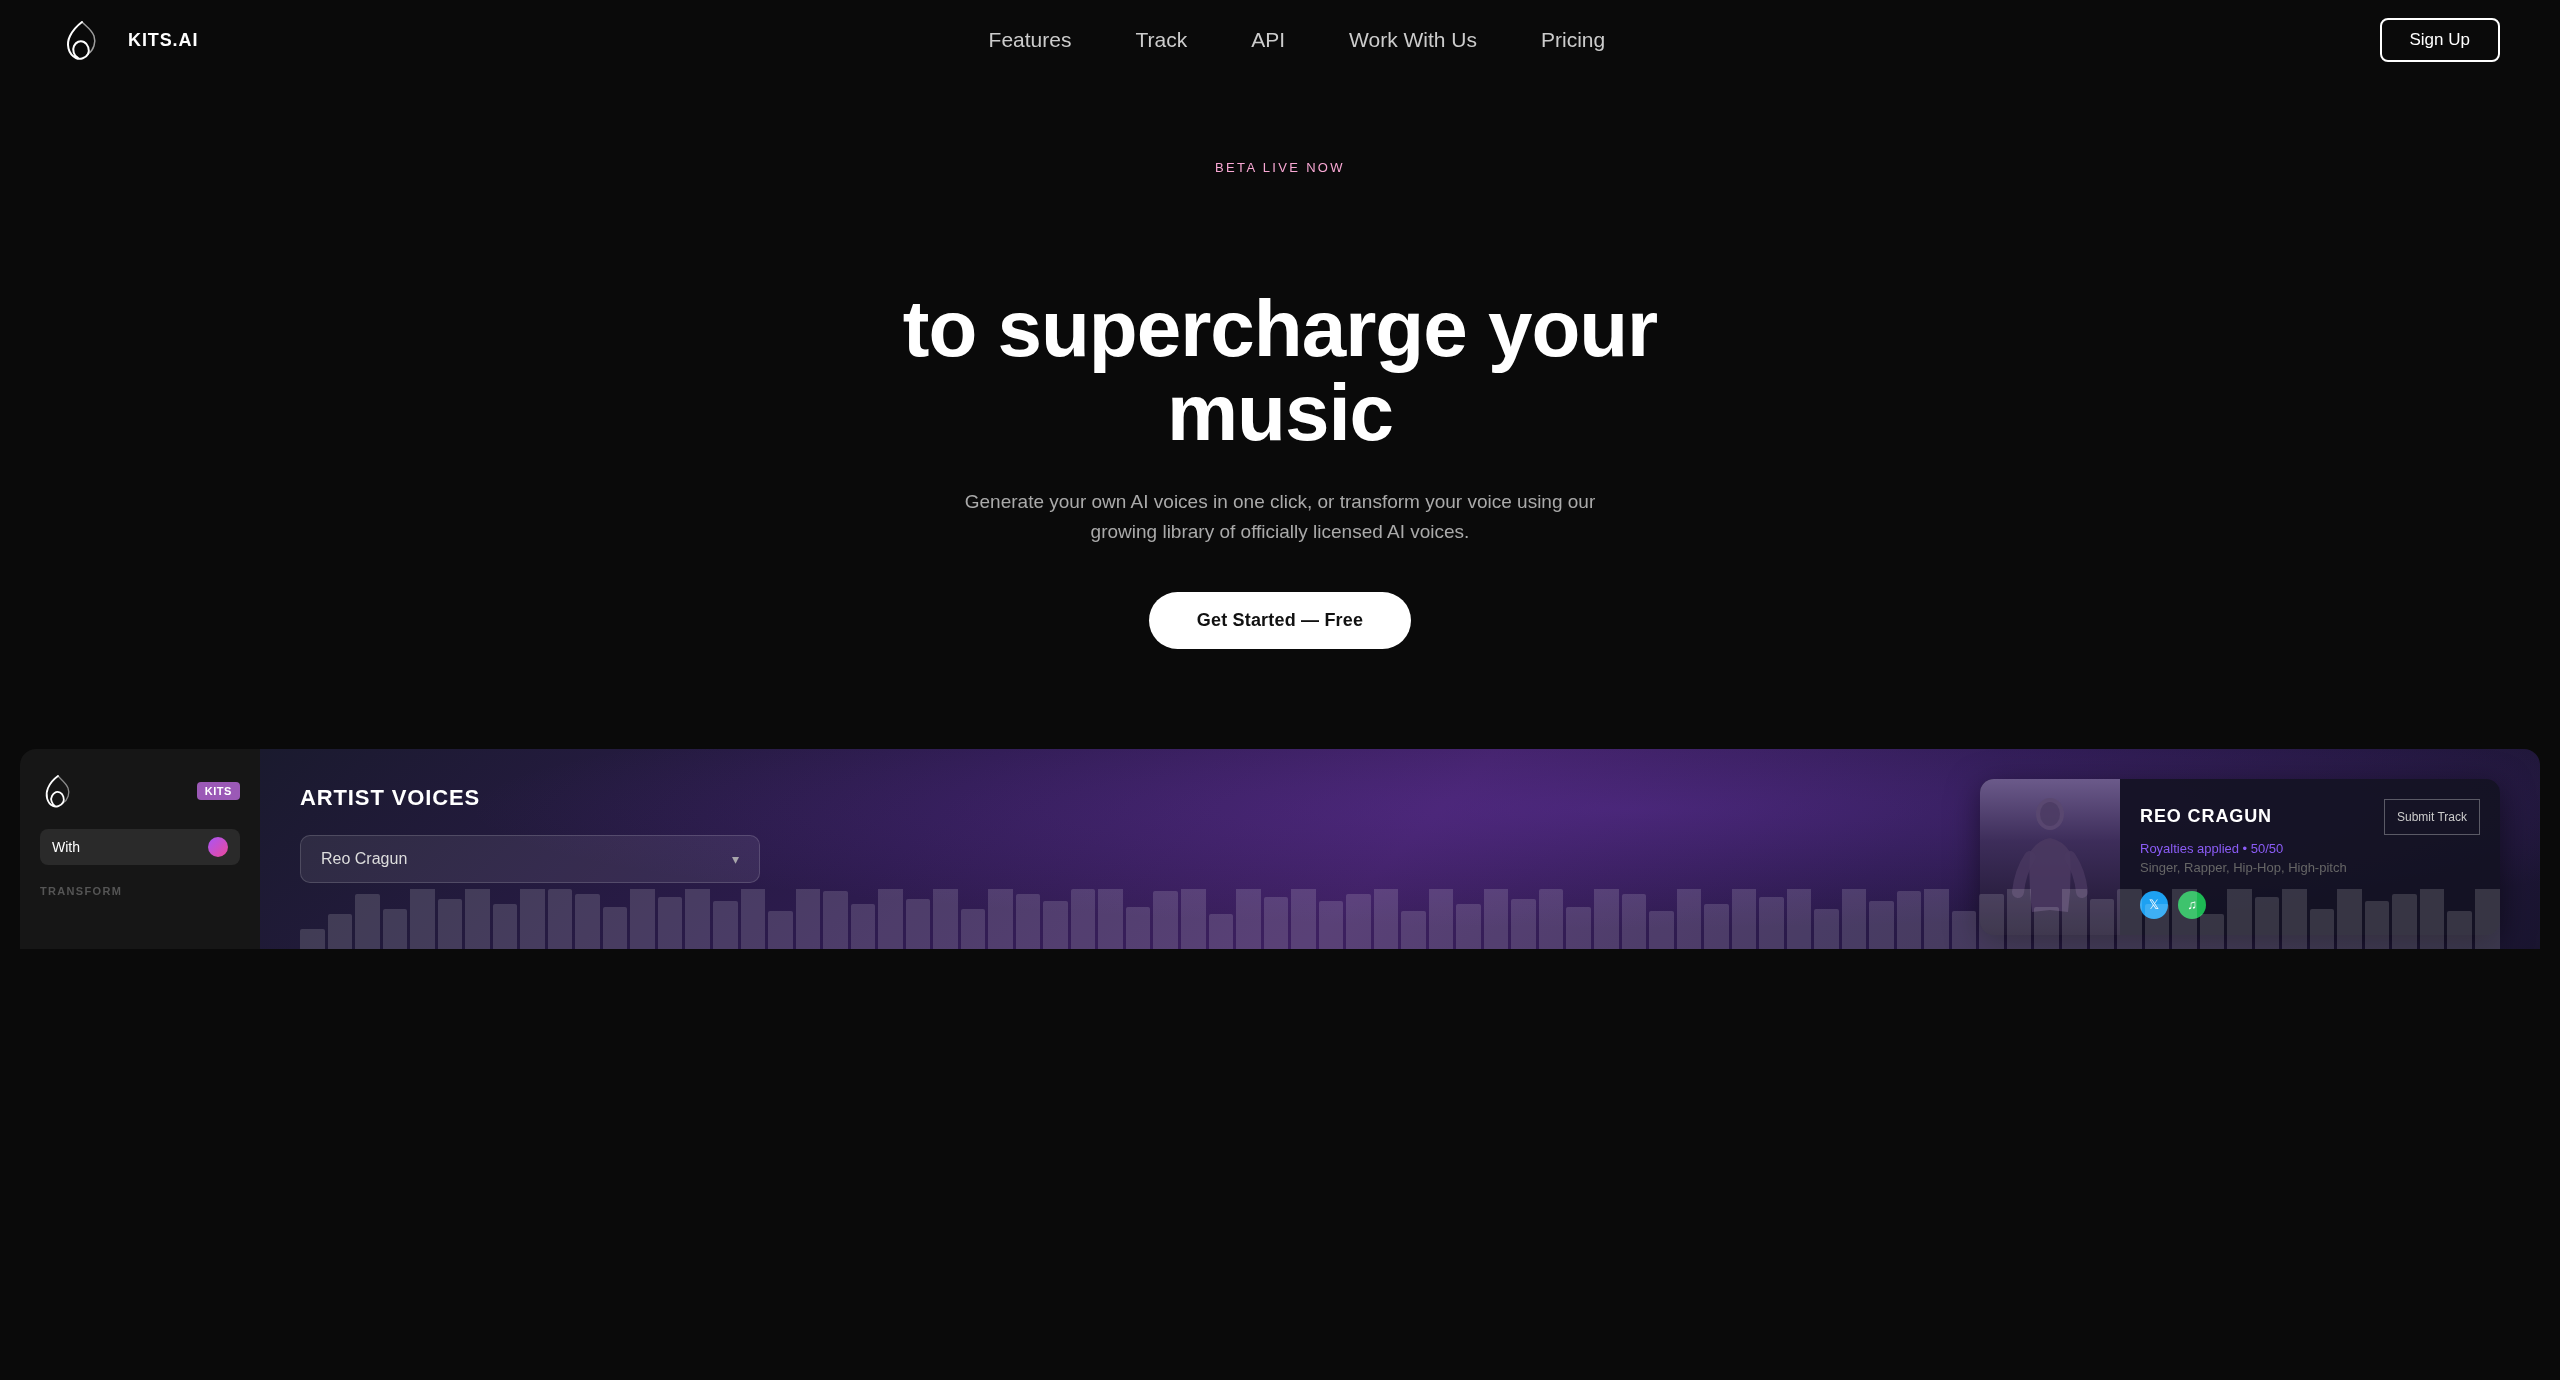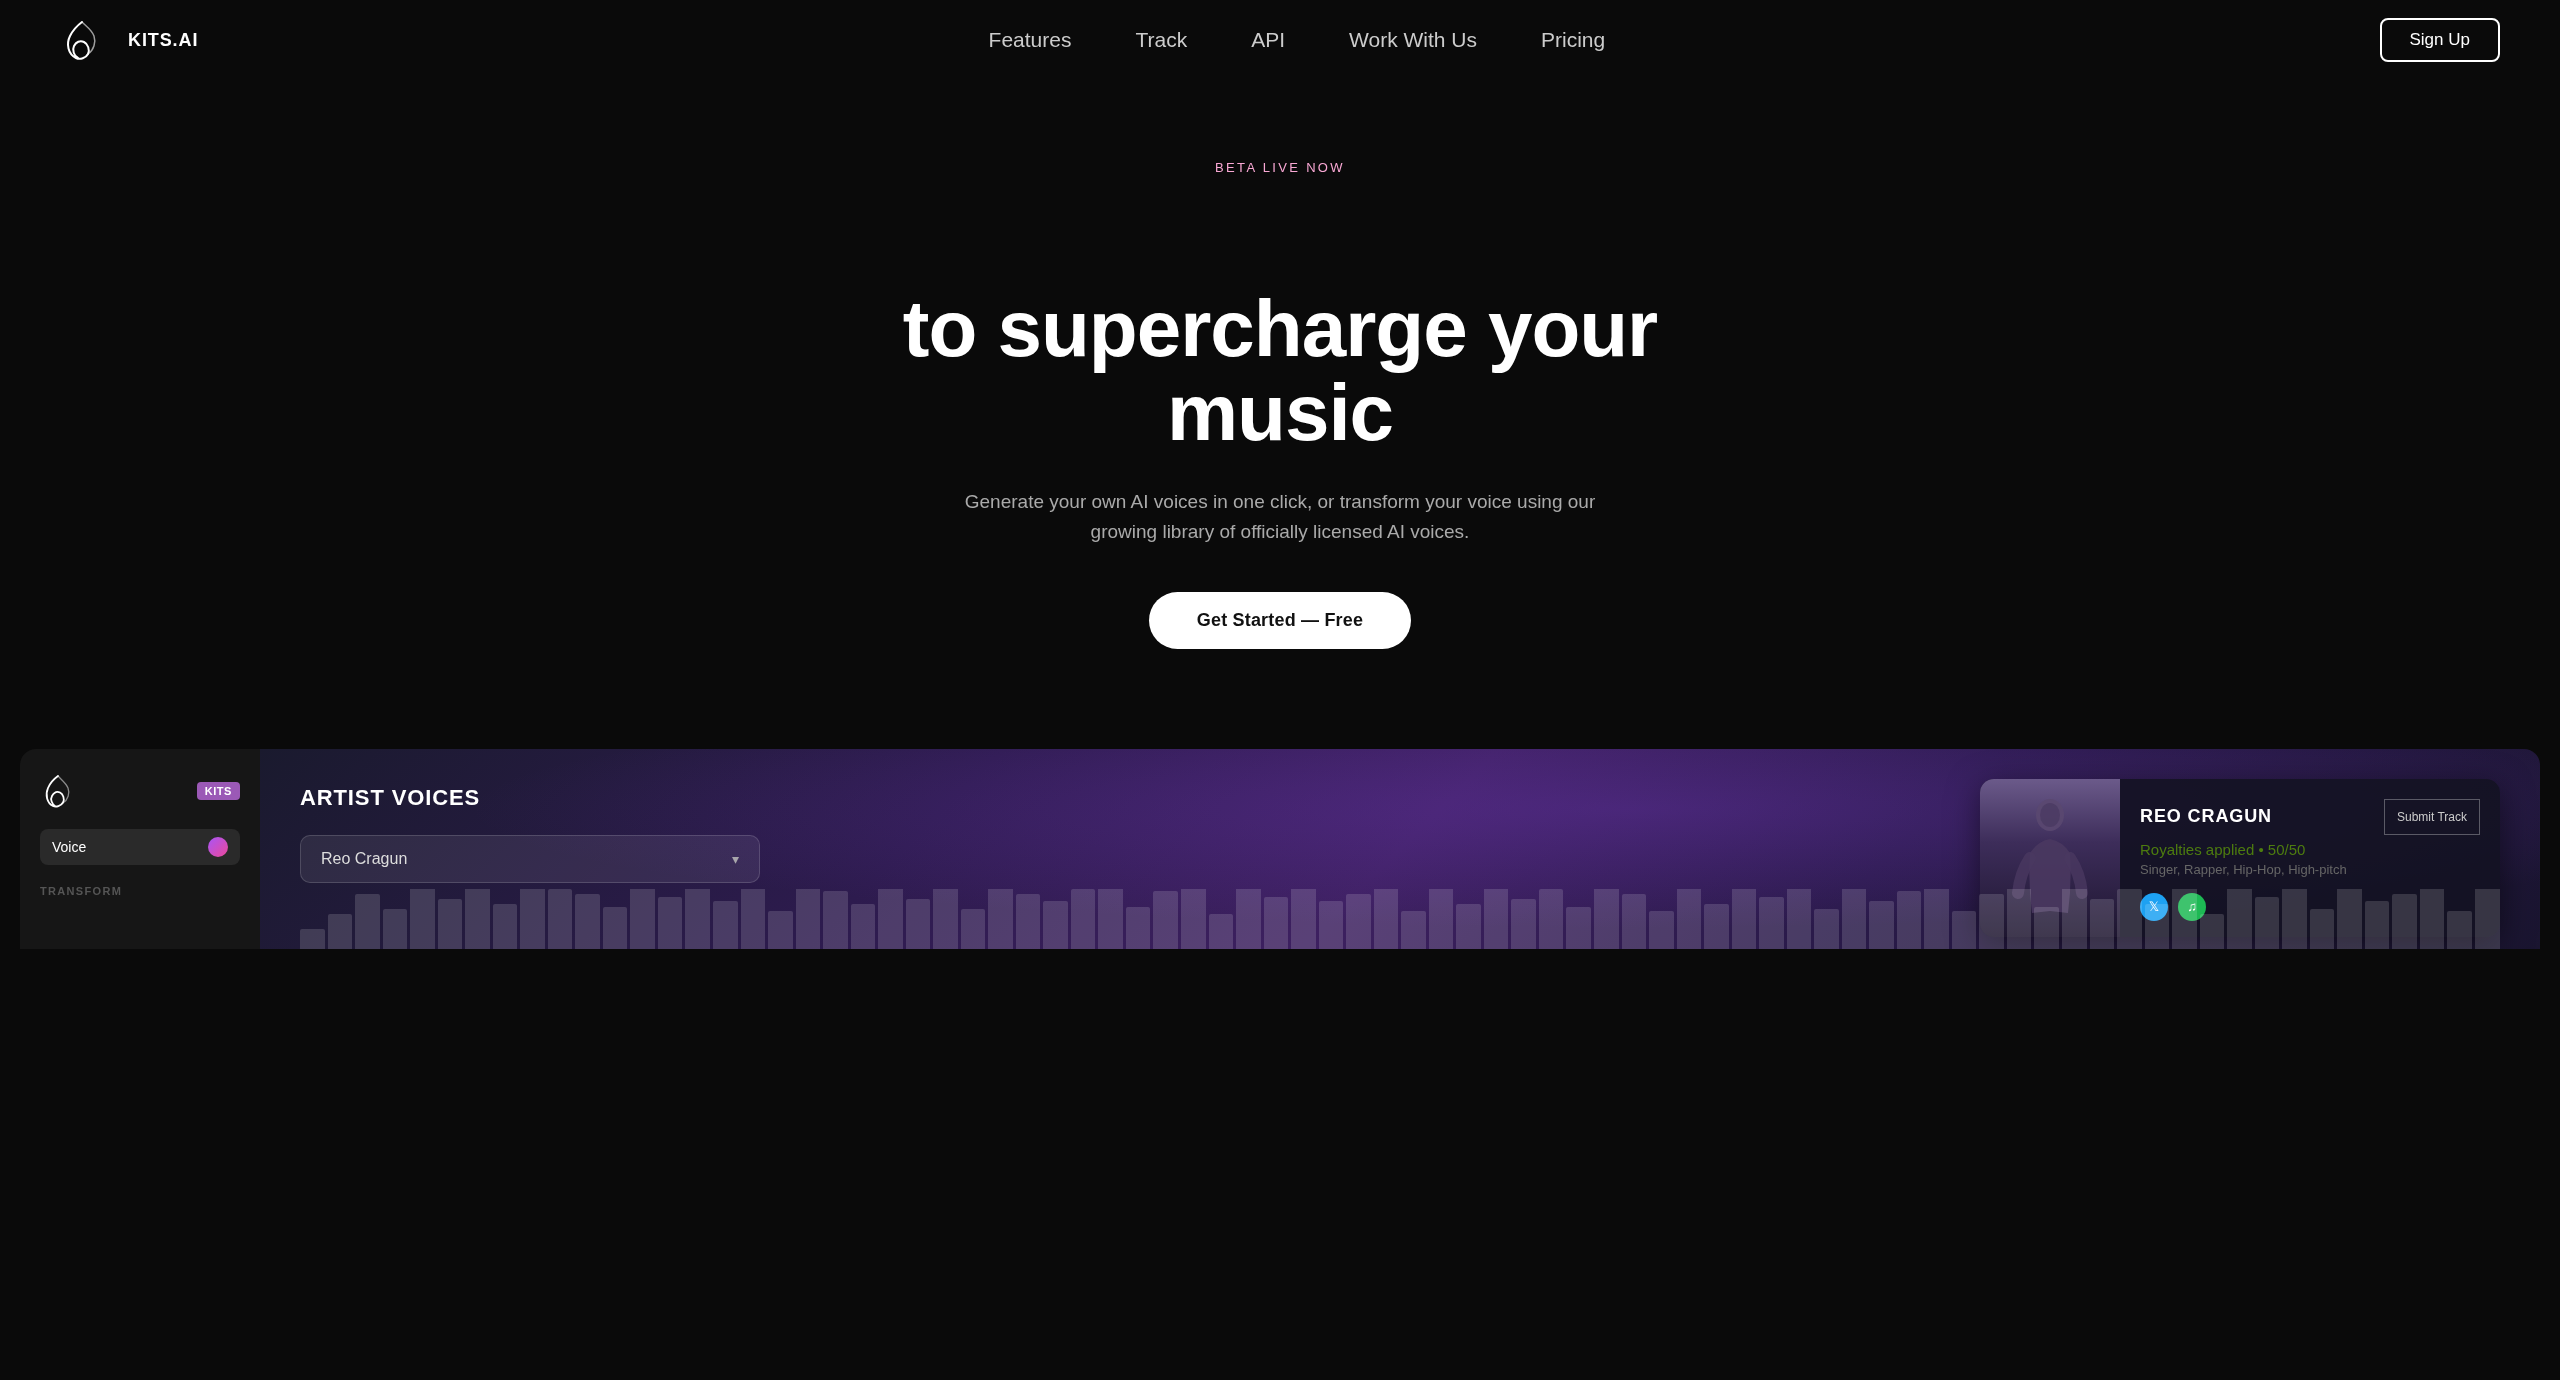--- a/index.html
+++ b/index.html
@@ -294,22 +294,22 @@
       background: transparent;
       border: 1px solid rgba(255,255,255,0.3);
       border-radius: 0;
       color: #ccc;
       font-size: 12px;
       padding: 10px 12px;
       cursor: pointer;
     }
 
     .royalties-text {
-      font-size: 15px;
-      color: #4d7c0f;
+      font-size: 13px;
+      color: #8b5cf6;
       margin-bottom: 4px;
     }
 
     .genre-text {
       font-size: 13px;
       color: #666;
       margin-bottom: 16px;
     }
 
     .social-icons {
@@ -390,21 +390,21 @@
   <div class="demo-left">
     <div class="demo-left-header">
       <svg class="demo-logo-small" viewBox="0 0 36 36" fill="none">
         <path d="M18 3C18 3 11 8 8 15C5 22 7 30 13 33C16 34.5 21 33 23 29.5C25 26 23 21 20 19.5C17 18 14 19.5 12 23C10 26.5 12 31 15 33" stroke="white" stroke-width="1.8" stroke-linecap="round" fill="none"></path>
         <path d="M18 3C21 6.5 26 10 28 15C30 20 28 27 23 30" stroke="white" stroke-width="1.3" stroke-linecap="round" fill="none" opacity="0.5"></path>
       </svg>
       <span class="beta-badge">KITS</span>
     </div>
 
     <div class="demo-user-row">
-      <span class="demo-user-name">Voice</span>
+      <span class="demo-user-name">With</span>
       <div class="user-avatar-dot"></div>
     </div>
 
     <span class="demo-transform-label">TRANSFORM</span>
   </div>
 
   <div class="demo-right">
     <h3 class="artist-voices-title">ARTIST VOICES</h3>
 
     <div class="artist-dropdown">

